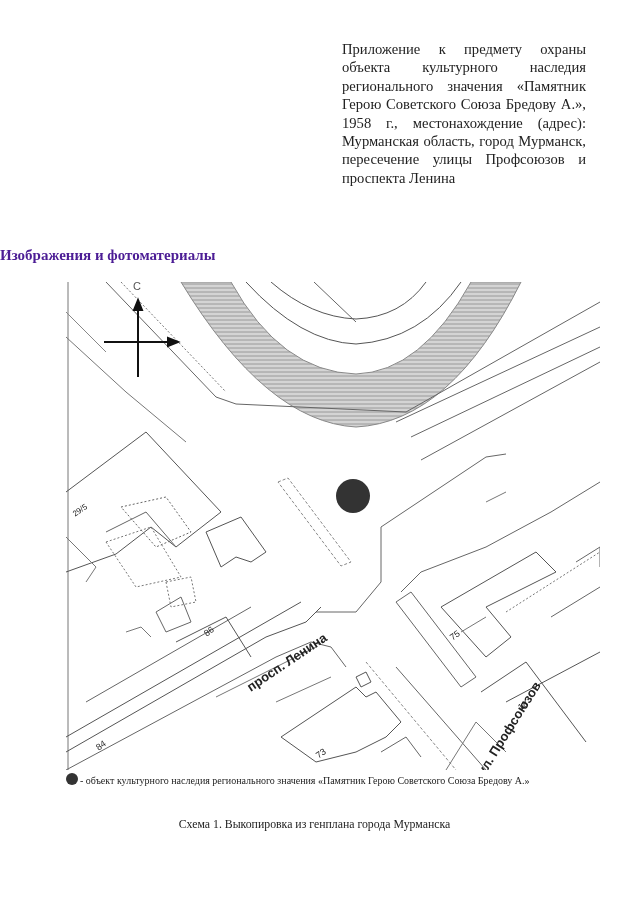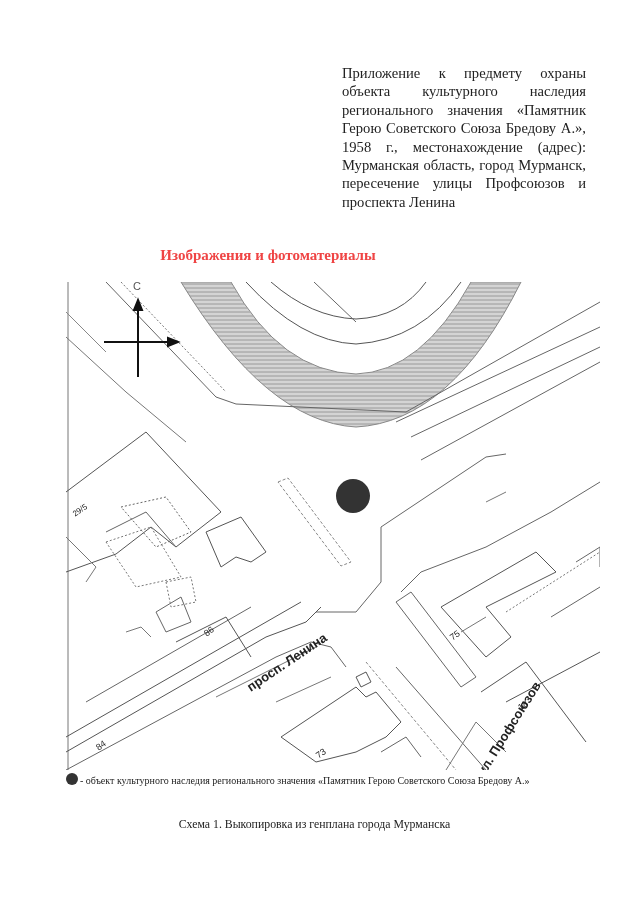--- a/index.html
+++ b/index.html
@@ -1,21 +1,21 @@
 <!DOCTYPE html>
 <html><head>
 <meta charset="utf-8">
 <style>
   html, body { margin:0; padding:0; background:#ffffff; }
   body { width:640px; height:905px; position:relative; overflow:hidden;
          font-family:"Liberation Serif", "DejaVu Serif", serif; color:#1e1e1e; }
-  .appendix { position:absolute; left:342px; top:64px; width:244px;
+  .appendix { position:absolute; left:342px; top:40px; width:244px;
               font-size:14.6px; line-height:18.4px; text-align:justify; text-align-last:left; color:#222; }
-  .section-title { position:absolute; left:0; width:536px; top:247px; text-align:center;
-                   font-weight:bold; font-size:15px; color:#ef4444; }
+  .section-title { position:absolute; left:0; width:536px; top:247px; text-align:left;
+                   font-weight:bold; font-size:15px; color:#4c1d95; }
   .map { position:absolute; left:66px; top:282px; width:534px; height:488px; overflow:hidden; }
   .map svg { display:block; }
   .map-label { position:absolute; font-family:"Liberation Sans","DejaVu Sans",sans-serif; font-weight:bold;
                color:#222; white-space:nowrap; transform-origin:left top; }
   .compass-c { position:absolute; font-family:"Liberation Sans","DejaVu Sans",sans-serif; font-size:11px; color:#555; }
   .legend { position:absolute; left:66px; top:773px; width:528px; font-size:10px; line-height:15px;
             text-align:justify; text-align-last:left; color:#222; }
   .legend-dot { display:inline-block; width:12px; height:12px; border-radius:50%; background:#333;
                 vertical-align:-1px; margin-right:2px; }
   .caption { position:absolute; left:0; width:629px; top:817px; text-align:center; font-size:11.8px; color:#222; }

